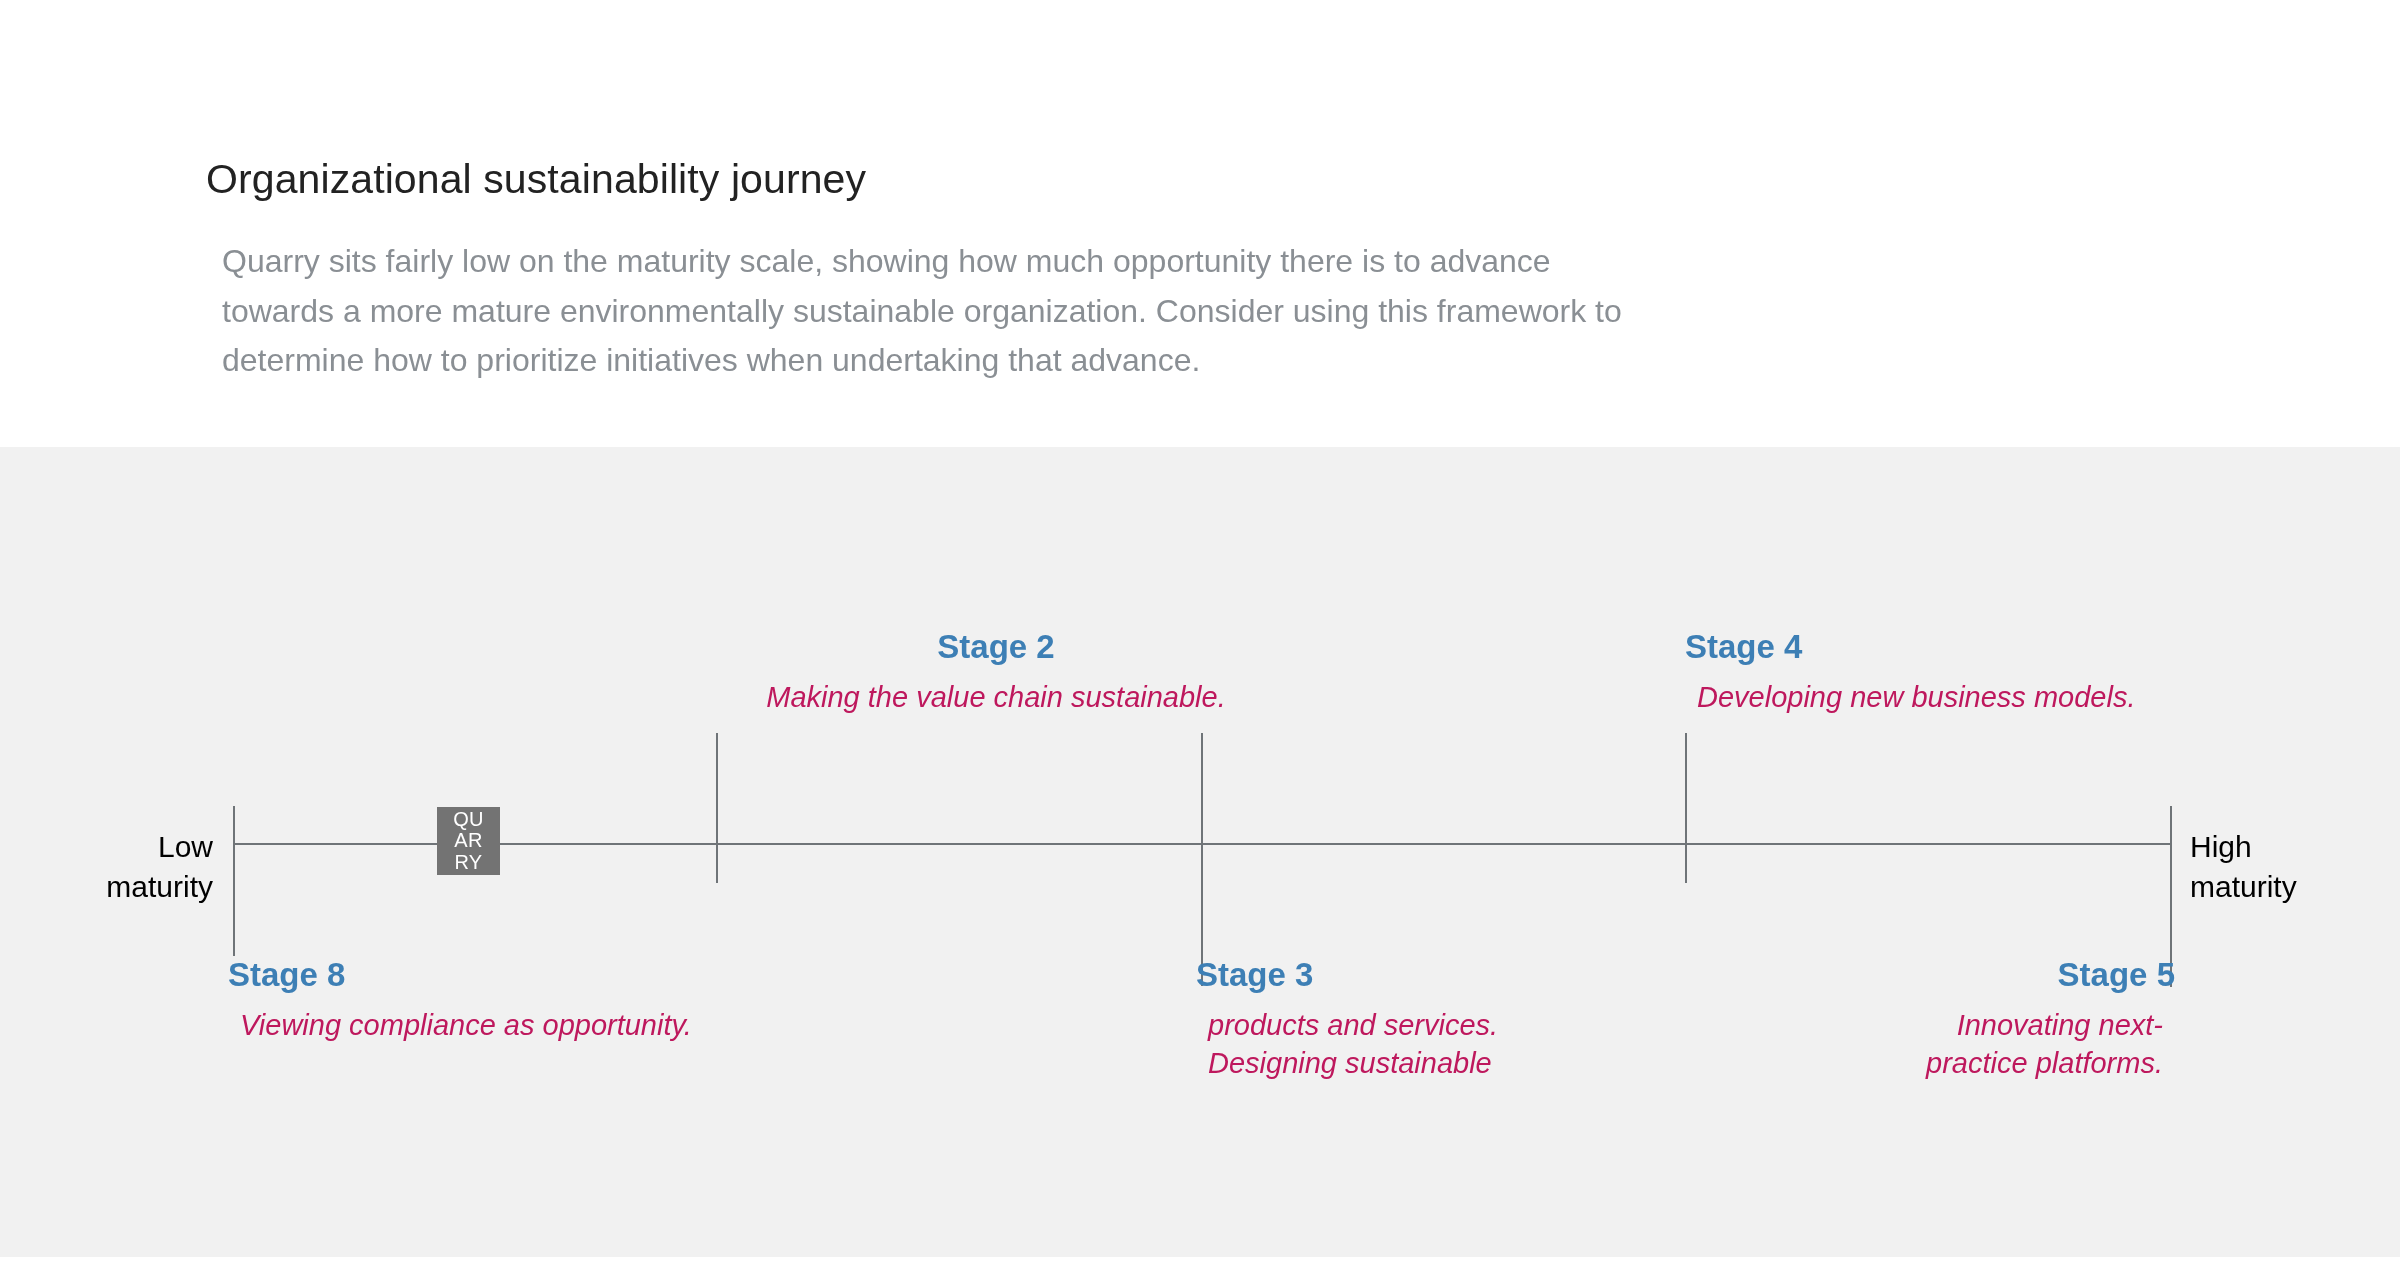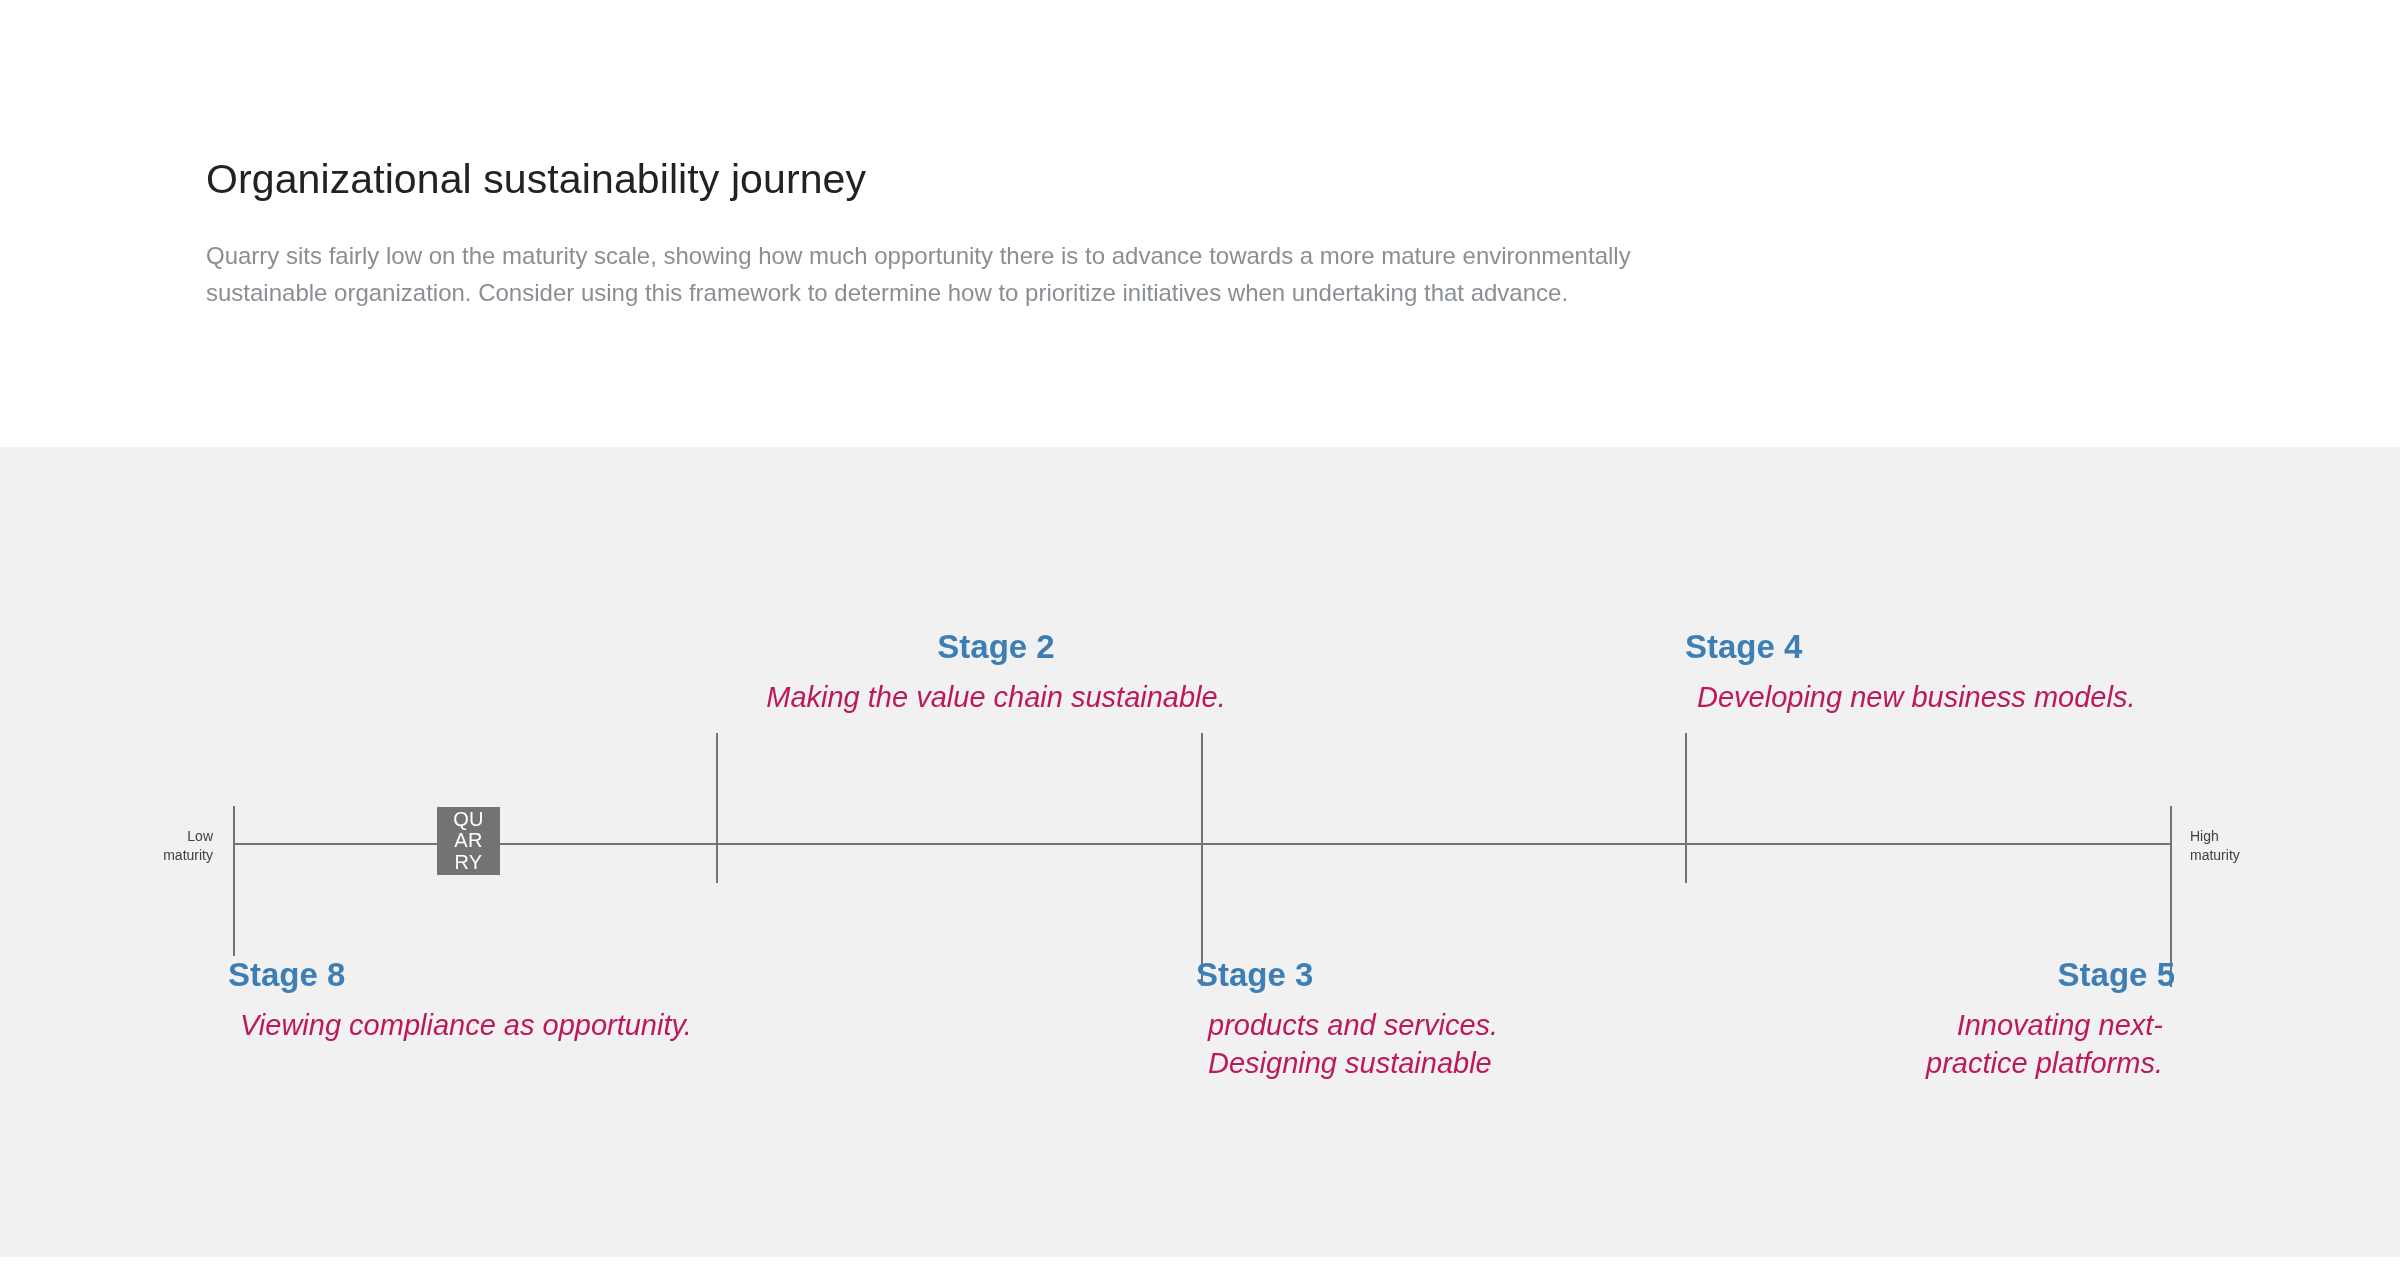--- a/index.html
+++ b/index.html
@@ -39,25 +39,25 @@
   }
   .page-title {
     font-size: 41px;
     font-weight: 400;
     color: #222222;
     letter-spacing: 0.1px;
     margin: 16px 0 34px 0;
     line-height: 1.15;
   }
   .page-intro {
-    font-size: 24px;
+    font-size: 32px;
     font-weight: 300;
     color: #8a8f94;
     line-height: 1.55;
-    margin: 0;
+    margin: 16px;
     max-width: 1440px;
   }
 
   
   .diagram-band {
     position: absolute;
     left: 0;
     top: 447px;
     width: 2400px;
     height: 810px;
@@ -101,23 +101,23 @@
   .tick-end-right { left: 2170px; top: 359px; height: 149px; }
   .tick-s1 { left: 233px;  top: 396px; height: 113px; }
   .tick-s2 { left: 716px;  top: 286px; height: 150px; }
   .tick-s3 { left: 1201px; top: 286px; height: 253px; }
   .tick-s4 { left: 1685px; top: 286px; height: 150px; }
   .tick-s5 { left: 2170px; top: 396px; height: 144px; }
 
   
   .axis-caption {
     position: absolute;
-    font-size: 14px;
-    font-weight: 400;
-    color: #404040;
+    font-size: 30px;
+    font-weight: 400;
+    color: #000000;
     line-height: 1.33;
   }
   .axis-caption.low {
     left: 0;
     top: 380px;
     width: 213px;
     text-align: right;
   }
   .axis-caption.high {
     left: 2190px;

